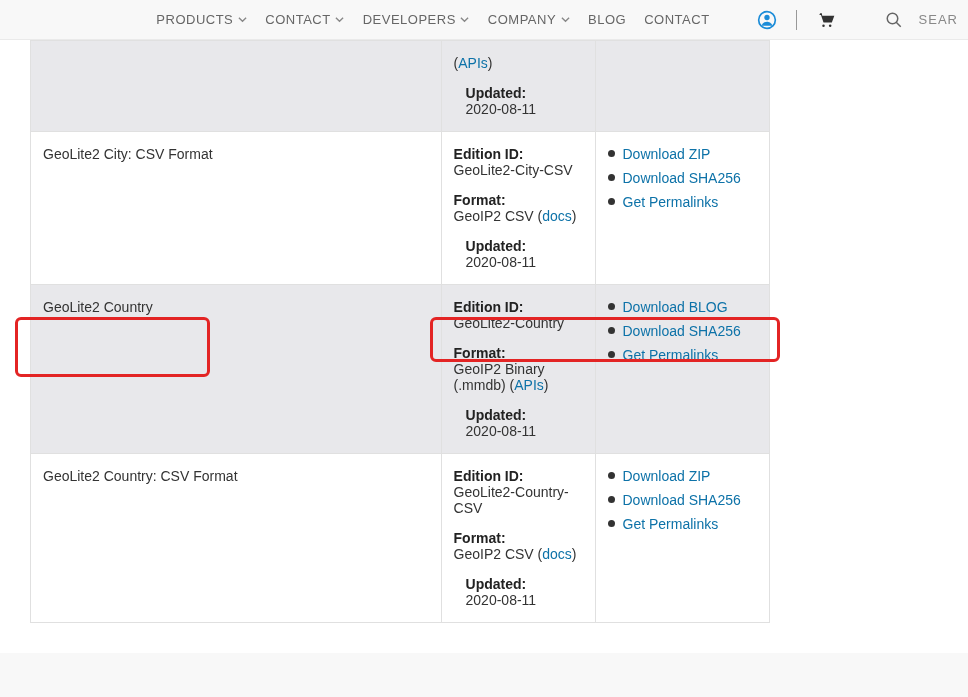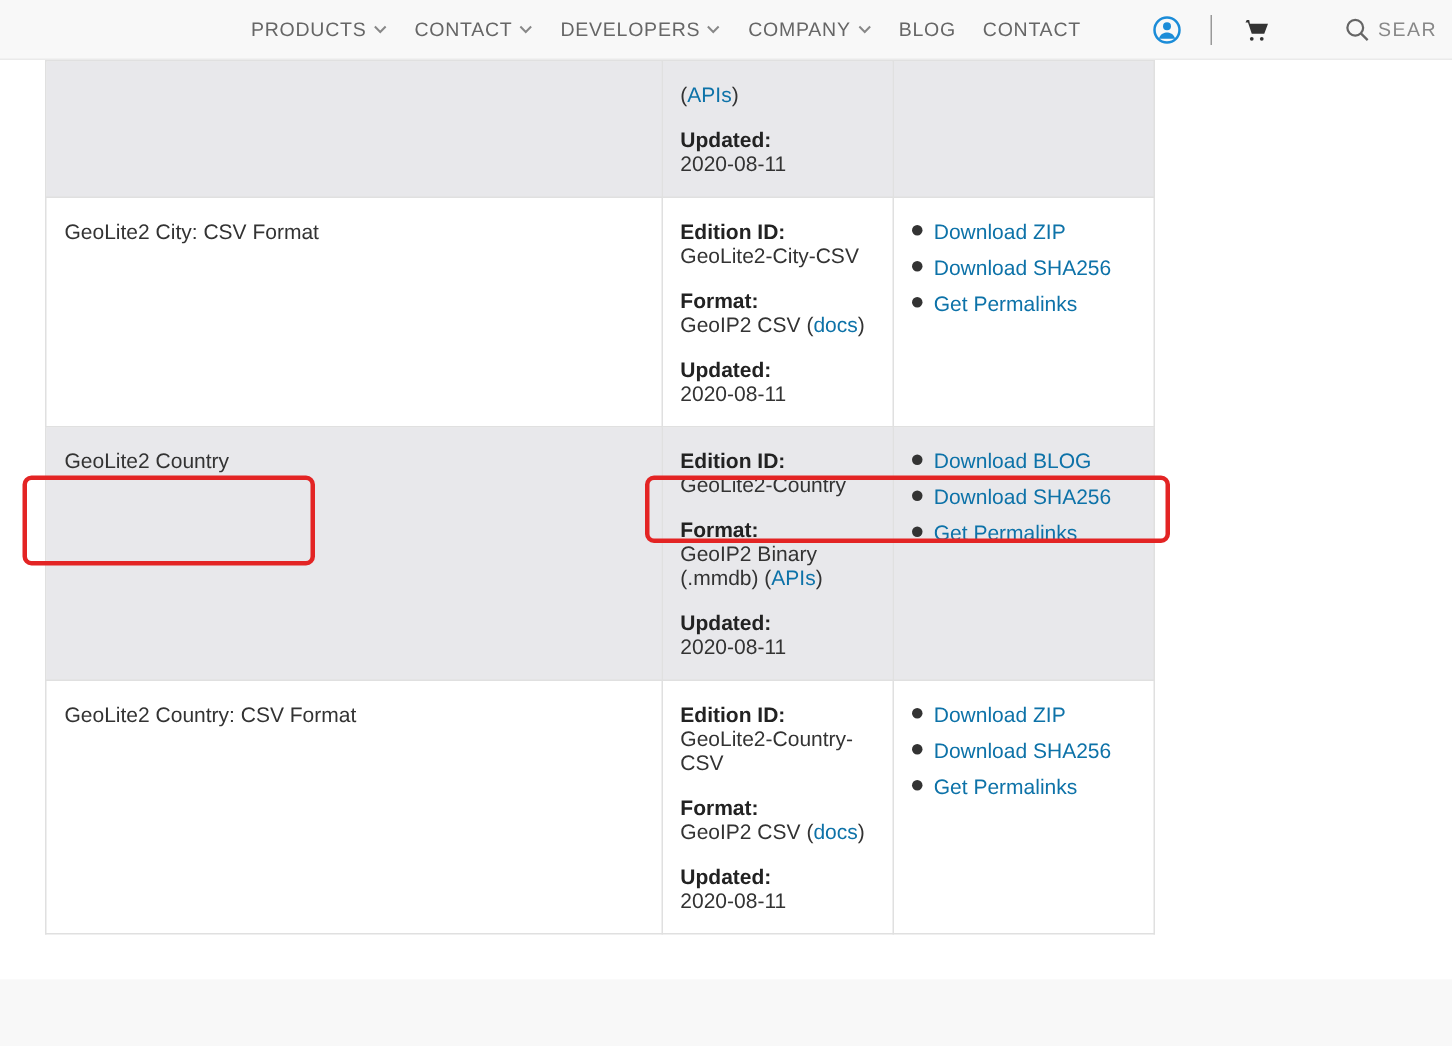--- a/index.html
+++ b/index.html
@@ -32,21 +32,21 @@
       width: 10px; height: 10px;
       display: inline-flex; align-items: center; justify-content: center;
     }
     .chevron svg { width: 9px; height: 9px; }
     .spacer { width: 10px; }
     .icon-btn { display:inline-flex; align-items:center; justify-content:center; width: 22px; height: 22px; cursor: pointer;}
     .icon-user svg { width: 20px; height: 20px; }
     .icon-cart svg { width: 20px; height: 20px; }
     .icon-search svg { width: 18px; height: 18px; }
     .divider-v { width:1px; height:20px; background:#999; }
-    .search-wrap { display:flex; align-items:center; gap:3px; color:#888;}
+    .search-wrap { display:flex; align-items:center; gap:14px; color:#888;}
     .search-text { letter-spacing:1px; font-size:13px;}
 
     .page {
       padding: 0 30px 30px 30px;
       background: #fff;
       display:flex;
     }
     .table-wrap{
       width: 740px;
       position: relative;
@@ -66,21 +66,21 @@
       vertical-align: top;
       font-size: 14px;
       color: #333;
     }
     .col-name { width: 400px; }
     .col-detail { width: 150px; }
     .col-dl { width: 170px; }
     tr.alt td { background: #e8e8eb; }
     .detail-label { font-weight: bold; color:#222; }
     .detail-block { margin-bottom: 14px; }
-    .detail-block:last-child { margin-bottom: 0; }
+    .detail-block:last-child { margin-bottom: 0; margin-left: 12px; }
     .link { color: #0d72a8; text-decoration: none; cursor: pointer; }
     .dot {
       display:inline-block; width:7px; height:7px; border-radius:50%;
       background:#333; margin-right:8px; position:relative; top:-2px;
     }
     .dl-item { margin-bottom: 8px; font-size:14px;}
     .dl-item:last-child { margin-bottom:0;}
 
     .highlight {
       position:absolute;

